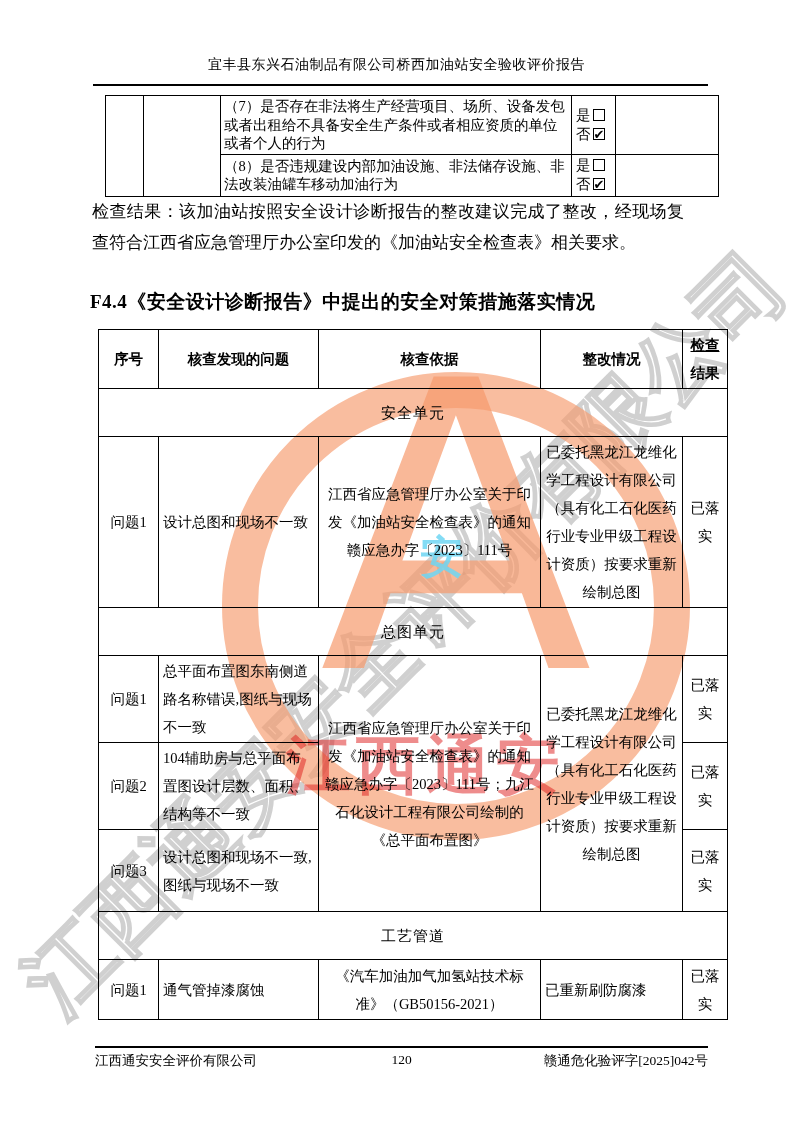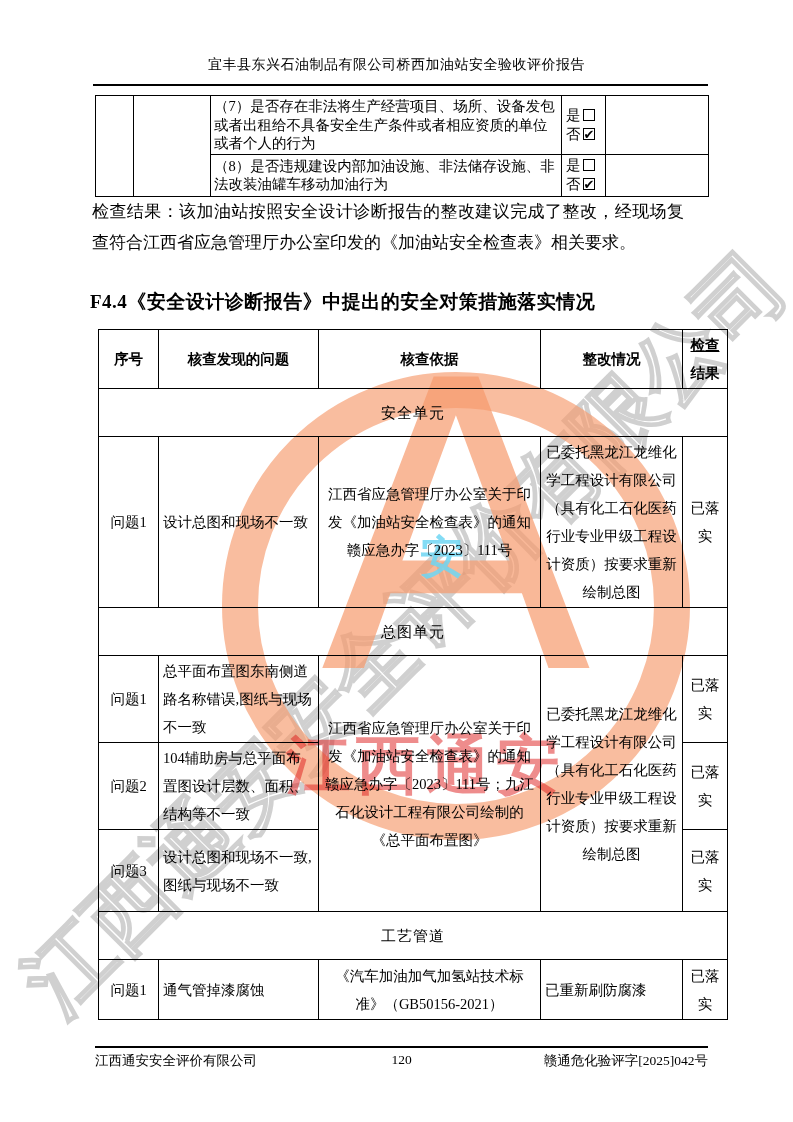--- a/index.html
+++ b/index.html
@@ -44,21 +44,21 @@
   .content { position:absolute; inset:0; z-index:1;padding-left:32px; }
   .doc-header-title {
     position:absolute; top:56px; left:0; width:100%;
     text-align:center; font-size:14px; letter-spacing:0.5px;
   }
   .doc-header-rule {
     position:absolute; top:84px; left:93px; width:615px; height:2px; background:#000;
   }
   table { border-collapse:collapse; table-layout:fixed; background:transparent; }
   td { border:1px solid #000; vertical-align:middle; overflow:hidden; }
-  .t1 { position:absolute; left:95px; top:95px; width:613px; font-size:14.5px; }
+  .t1 { position:absolute; left:105px; top:95px; width:613px; font-size:14.5px; }
   .t1 td { line-height:18.5px; padding:1px 3px; }
   .t1 .q { text-align:left; }
   .t1 .r7 { height:55px; }
   .t1 .r8 { height:42px; }
   .t1 .yn { padding-left:4px; line-height:19px; }
   .cbx {
     display:inline-block; width:12px; height:12px; border:1px solid #000;
     vertical-align:-1px; margin-left:2px; position:relative;
     font-family:"DejaVu Sans",sans-serif;
   }

